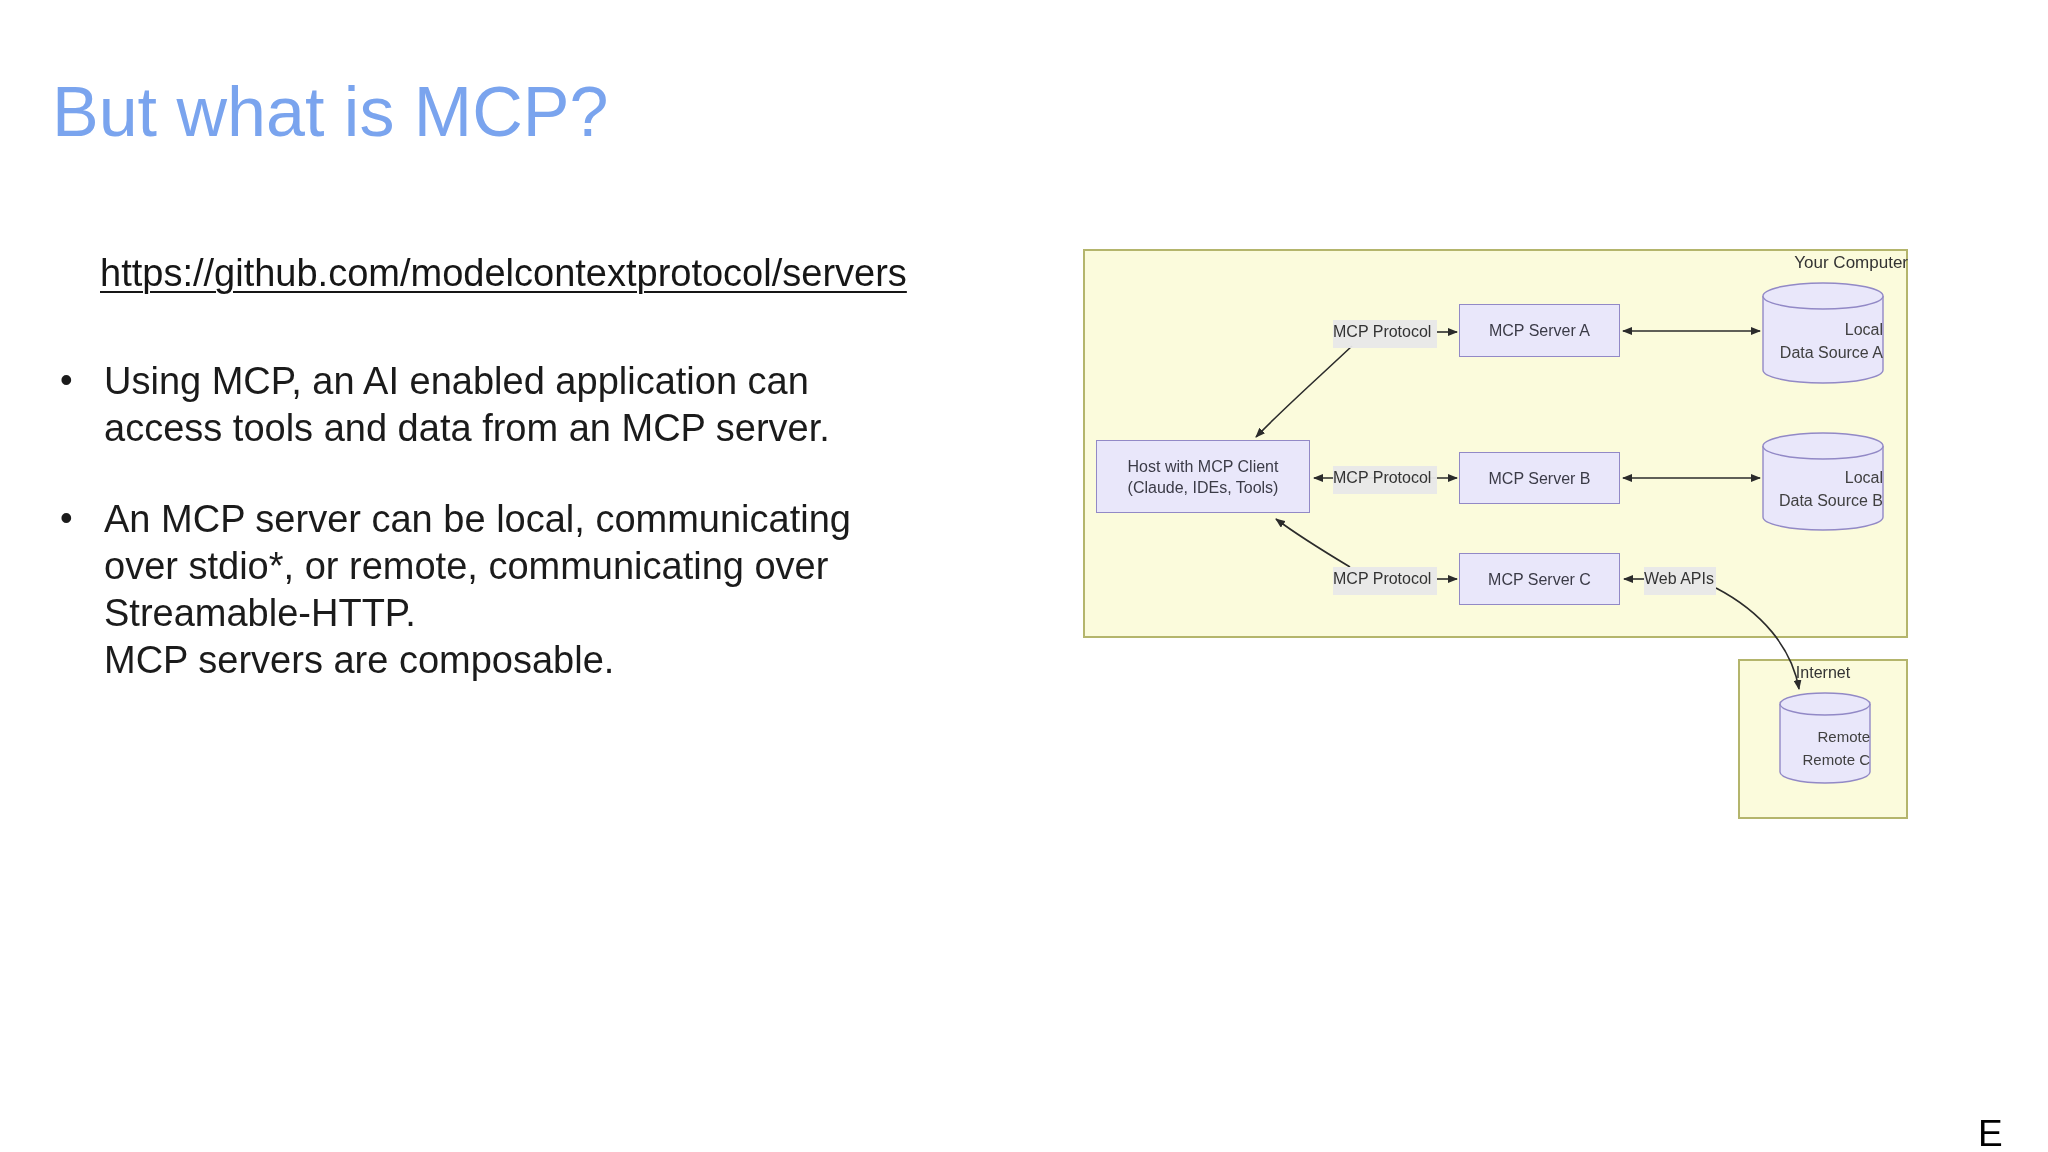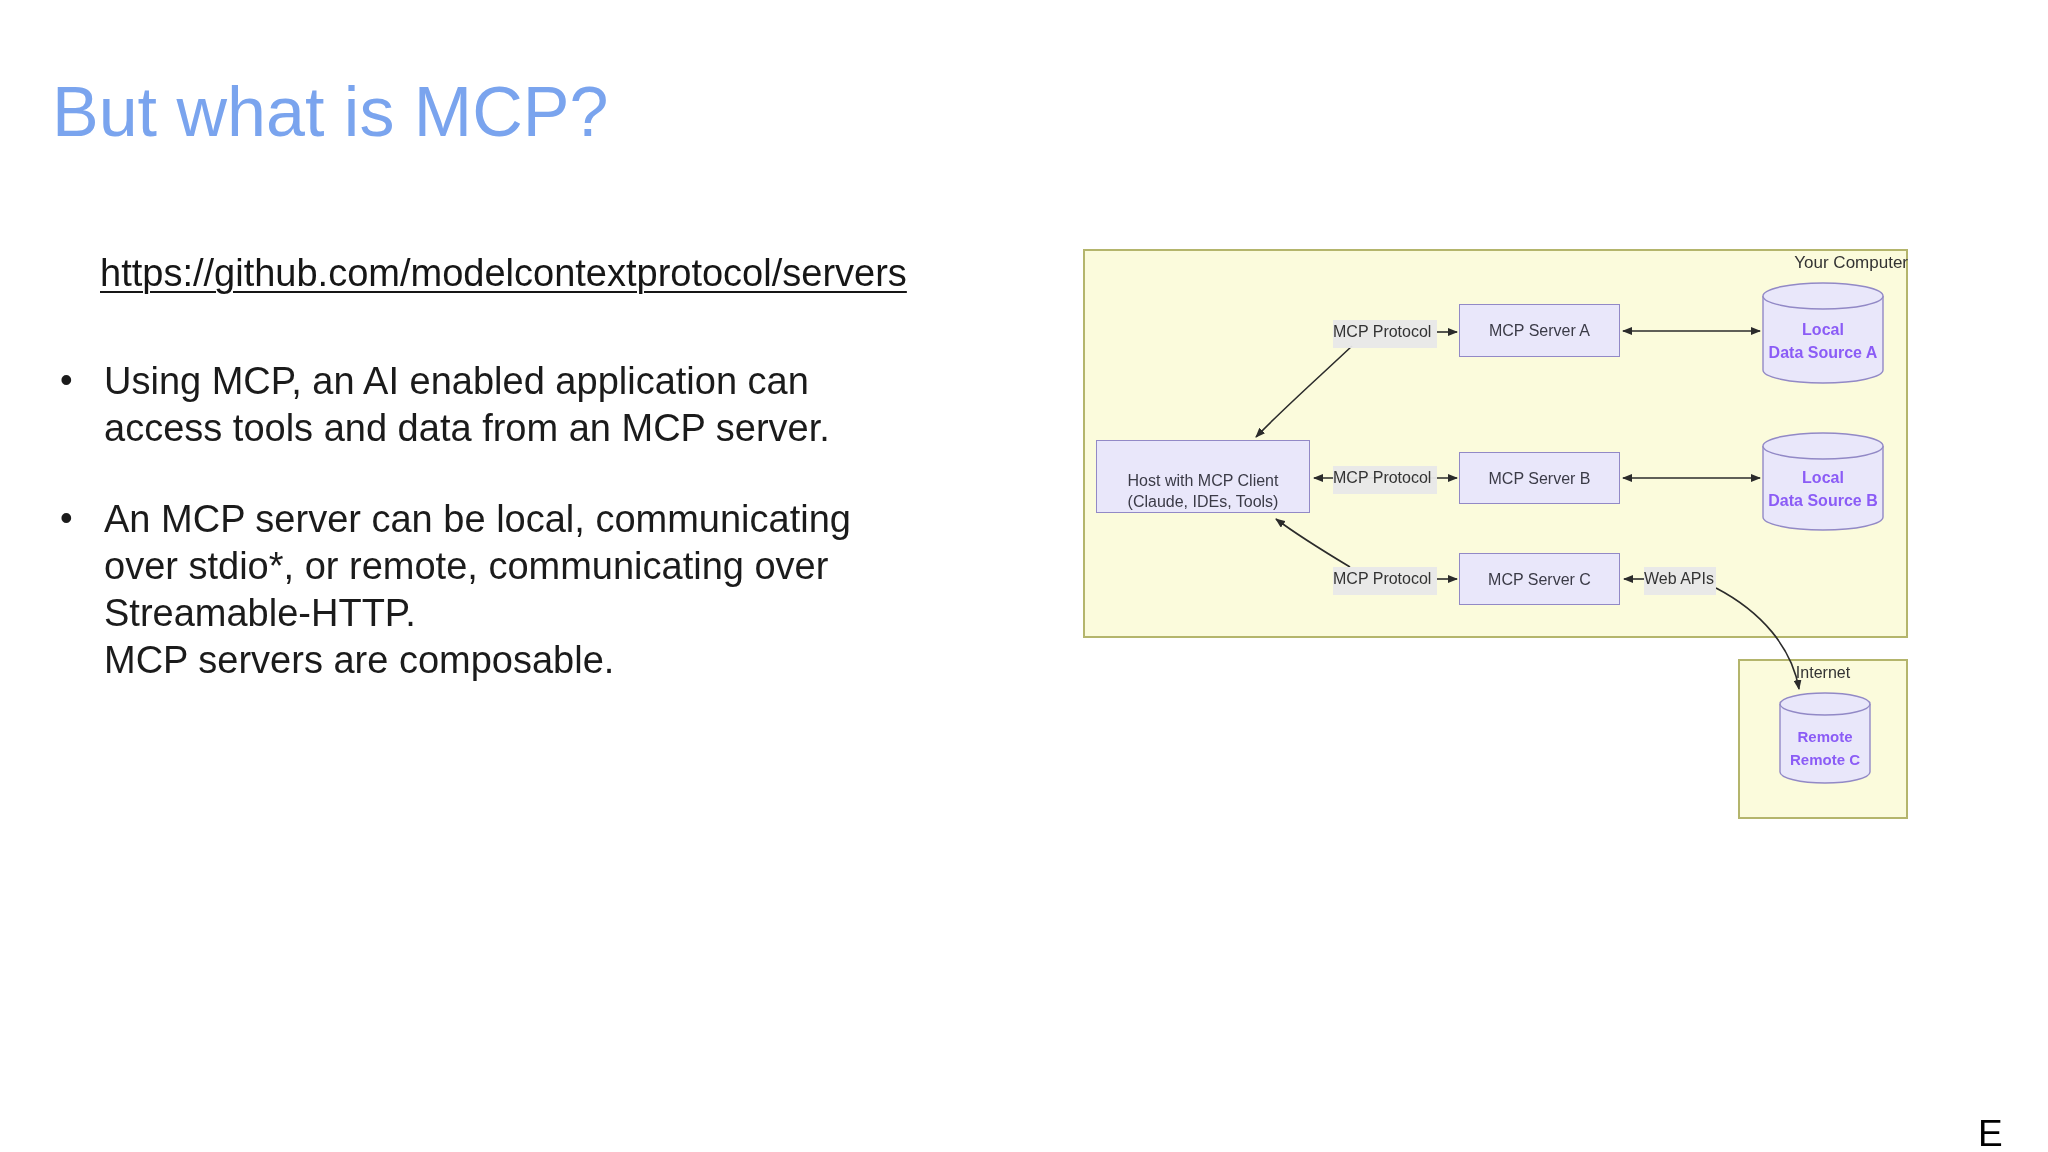--- a/index.html
+++ b/index.html
@@ -46,36 +46,36 @@
     position:absolute;color:#333;font-size:17px;line-height:20px;text-align:center;
   }
   .your-computer{left:1083px;top:253px;width:825px;text-align:right;}
   .internet-label{left:1738px;top:663px;width:170px;font-size:16px;}
   .node{
     position:absolute;box-sizing:border-box;
     background:#E9E7FA;border:1.5px solid #9289C6;border-radius:0;
     display:flex;flex-direction:column;align-items:center;justify-content:center;
     font-size:16px;color:#3b3b47;text-align:center;line-height:21px;
   }
-  .host-box{left:1096px;top:440px;width:214px;height:73px;justify-content:flex-end;}
+  .host-box{left:1096px;top:440px;width:214px;height:73px;}
   .server-a{left:1459px;top:304px;width:161px;height:53px;}
   .server-b{left:1459px;top:452px;width:161px;height:52px;}
   .server-c{left:1459px;top:553px;width:161px;height:52px;}
   .proto{
     position:absolute;box-sizing:border-box;height:28px;
     background:rgba(232,232,232,0.95);
     font-size:16px;line-height:24px;color:#333;text-align:left;
   }
   .proto-a{left:1333px;top:320px;width:104px;}
   .proto-b{left:1333px;top:466px;width:104px;}
   .proto-c{left:1333px;top:567px;width:104px;}
   .webapis{left:1644px;top:567px;width:72px;}
   .cyl-text{
-    position:absolute;text-align:center;color:#8b5cf6;
-    font-size:16px;line-height:23px;font-weight:bold;
+    position:absolute;text-align:right;color:#404040;
+    font-size:16px;line-height:23px;
   }
   .cyl-a-text{left:1763px;top:318px;width:120px;}
   .cyl-b-text{left:1763px;top:466px;width:120px;}
   .cyl-c-text{left:1780px;top:725px;width:90px;font-size:15px;}
   svg.connectors{position:absolute;left:0;top:0;pointer-events:none;}
   .conn{stroke:#2b2b2b;stroke-width:1.6;fill:none;}
   .cyl-body{fill:#E9E7FA;stroke:#9289C6;stroke-width:1.4;}
 </style>
 </head>
 <body>

